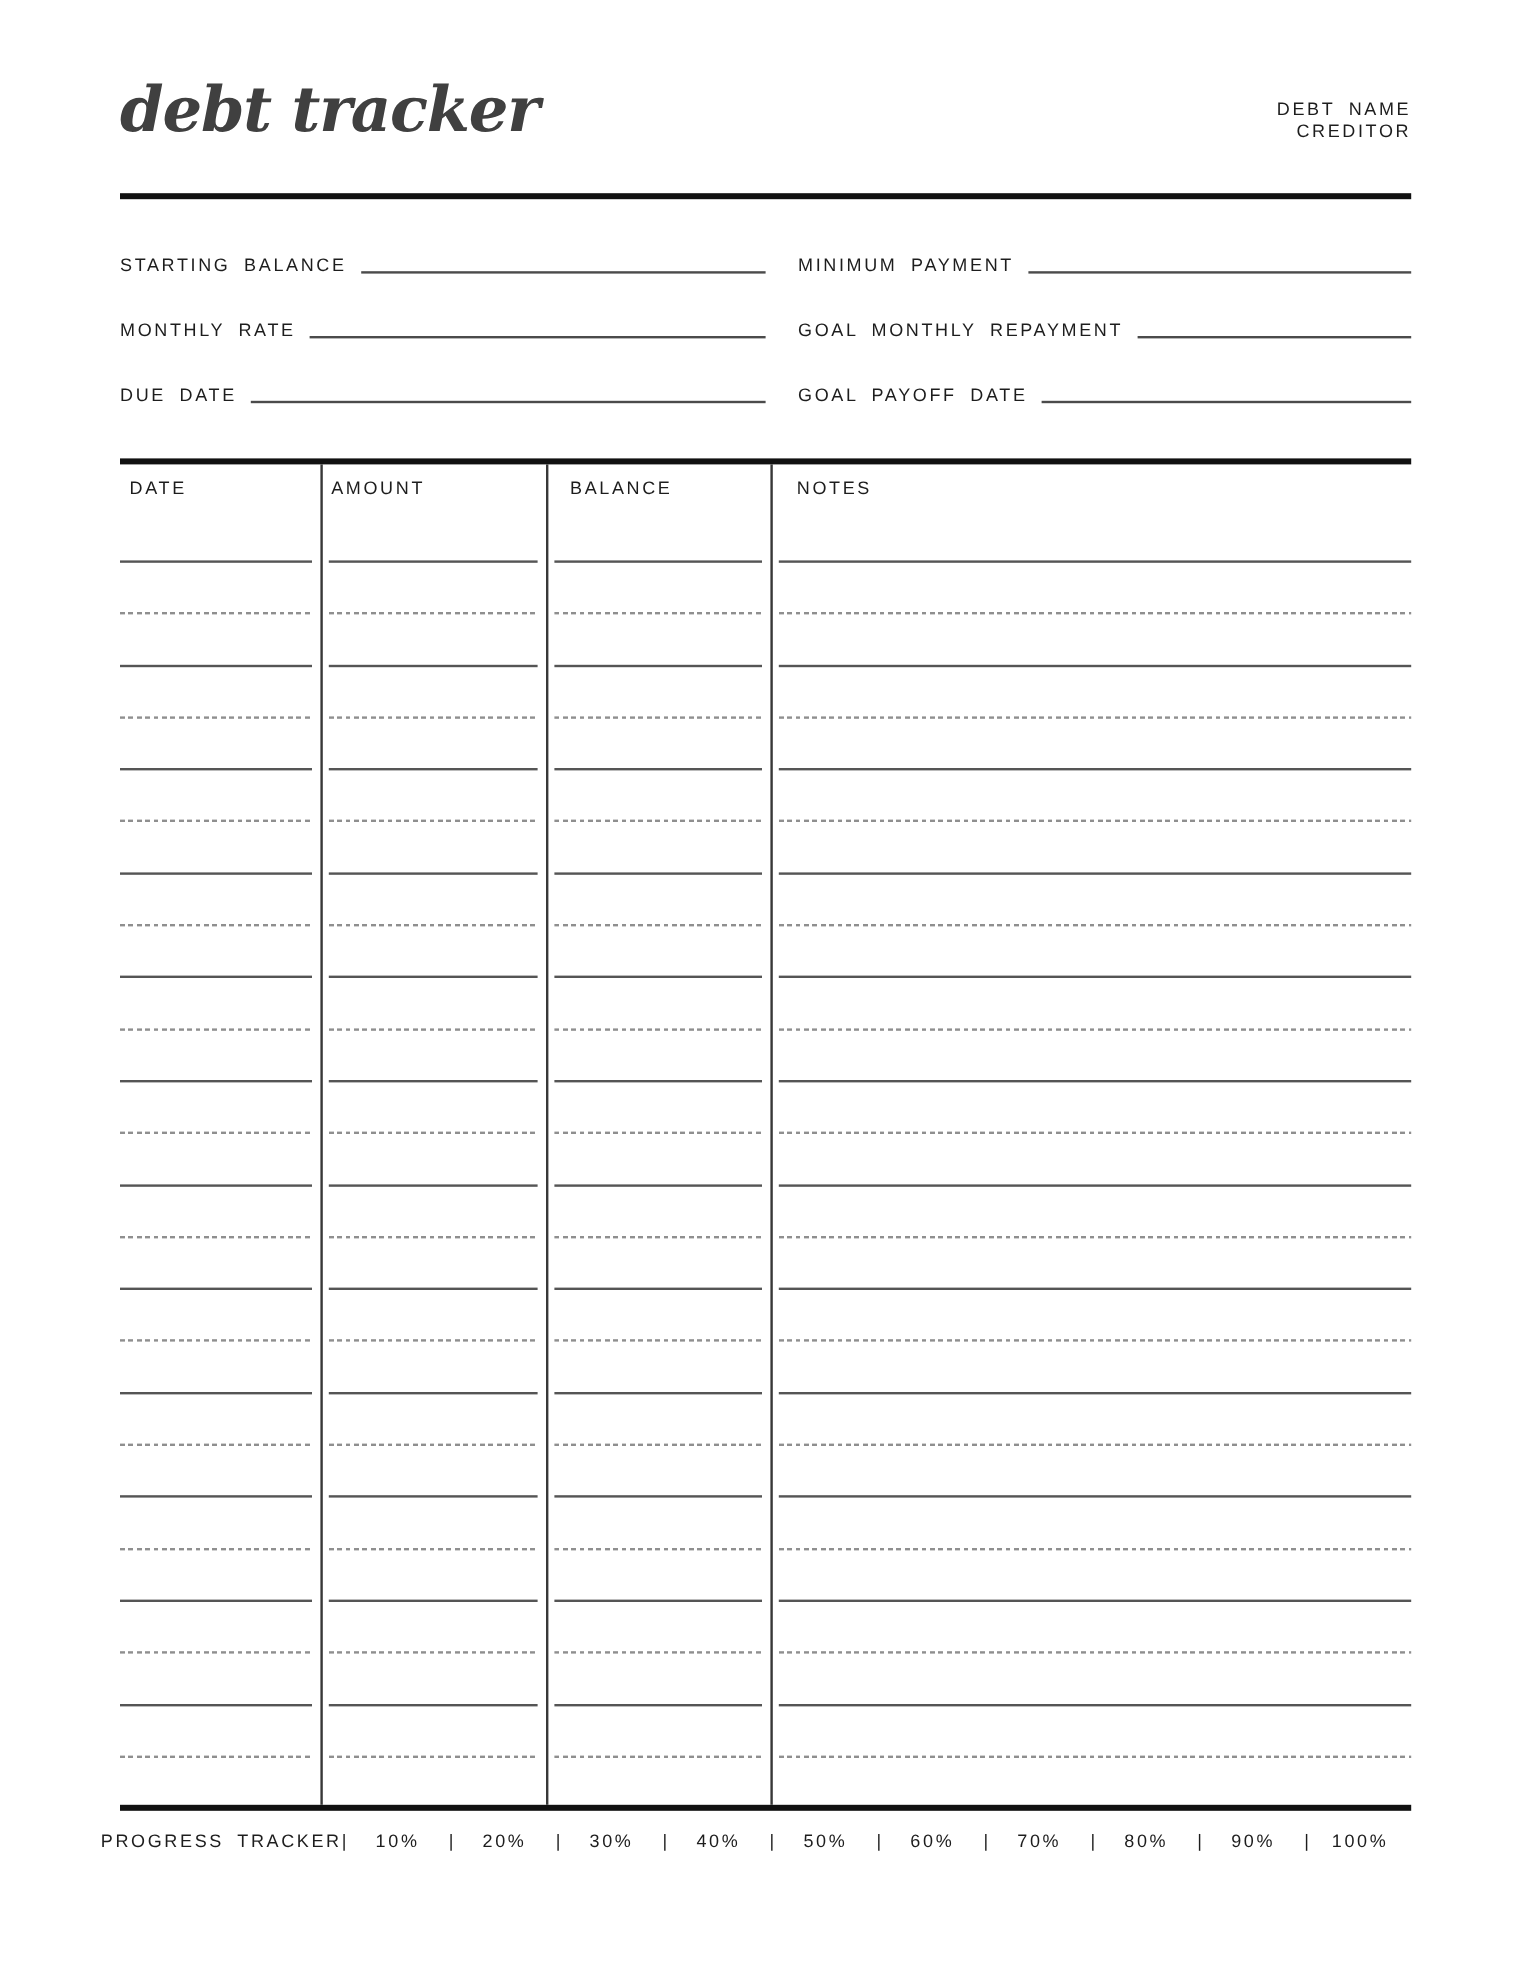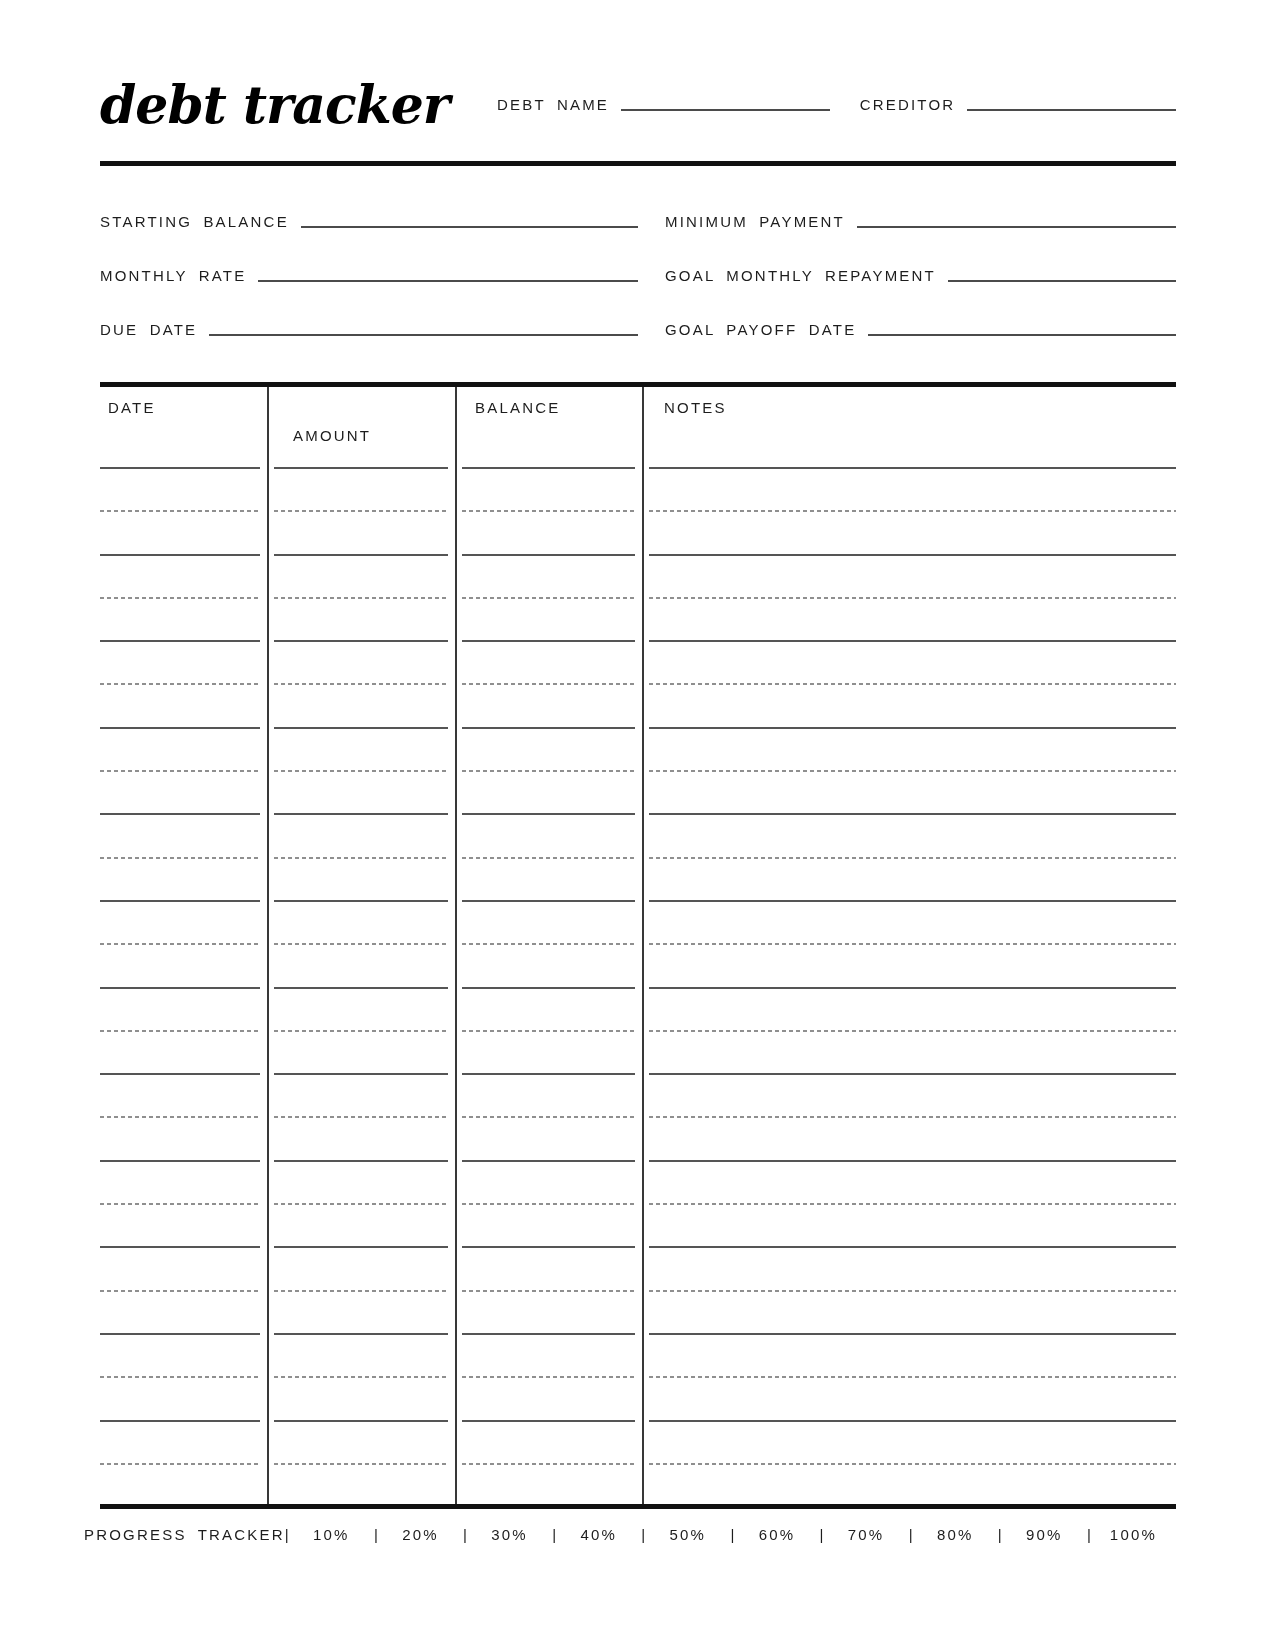--- a/index.html
+++ b/index.html
@@ -11,27 +11,27 @@
   .page{
     position:relative; width:1276px; height:1650px; background:var(--bg);
     font-family:"Liberation Sans", sans-serif; color:var(--ink); overflow:hidden;
   }
   .label{
     font-size:15px; letter-spacing:2.2px; word-spacing:5px;
     color:var(--ink); white-space:nowrap; line-height:1;
   }
   
   .logo{
-    position:absolute; left:100px; top:72px;
+    position:absolute; left:100px; top:59px;
     font-family:"DejaVu Serif", serif; font-style:italic; font-weight:bold;
-    font-size:52px; letter-spacing:-1px; color:#000000; line-height:1.25;
+    font-size:52px; letter-spacing:-1px; color:#404040; line-height:1.25;
   }
   .title-fields{
     position:absolute; left:497px; right:100px; top:84px; height:28px;
-    display:flex; align-items:flex-end;
+    display:flex; align-items:flex-end;flex-direction:column;
   }
   .fline{ flex:1 1 0; border-bottom:2px solid var(--field-line); margin-bottom:1px; margin-left:12px; }
   .title-fields .gap{ width:30px; }
   
   .rule{ position:absolute; left:100px; width:1076px; height:5px; background:var(--rule); }
   .rule1{ top:161px; }
   
   .field-row{ position:absolute; height:26px; display:flex; align-items:flex-end; }
   .fcol-left{ left:100px; width:538px; }
   .fcol-right{ left:665px; width:511px;text-align:right; }
@@ -41,21 +41,21 @@
     position:absolute; left:100px; top:382px; width:1076px; height:1127px;
     border-top:5px solid var(--rule); border-bottom:5px solid var(--rule);
     display:flex; flex-direction:column;
   }
   .vsep{ position:absolute; top:0; bottom:0; width:2px; background:var(--separator); z-index:2; }
   .vs1{ left:167px; } .vs2{ left:355px; } .vs3{ left:542px; }
   .tgrid{ display:grid; grid-template-columns:167px 188px 187px 1fr; }
   .tgrid > div{ position:relative; }
   .thead{ height:82px; flex:0 0 auto; }
   .thead .label{ position:absolute; top:13px; }
-  .thead .c0 .label{ left:8px; } .thead .c1 .label{ left:26px;margin-top:28px; }
+  .thead .c0 .label{ left:8px; } .thead .c1 .label{ left:9px; }
   .thead .c2 .label{ left:20px; } .thead .c3 .label{ left:22px; }
   .trow{ height:43.3px; flex:0 0 auto; }
   .rline{ position:absolute; bottom:0; height:2px; }
   .c0 .rline{ left:0; right:7px; } .c1 .rline{ left:7px; right:7px; }
   .c2 .rline{ left:7px; right:7px; } .c3 .rline{ left:7px; right:0; }
   .solid .rline{ background:var(--line-solid); }
   .dashed .rline{ background:repeating-linear-gradient(90deg, var(--line-dashed) 0 4px, transparent 4px 7px); }
   .tfill{ flex:1 1 auto; }
   
   .progress{

